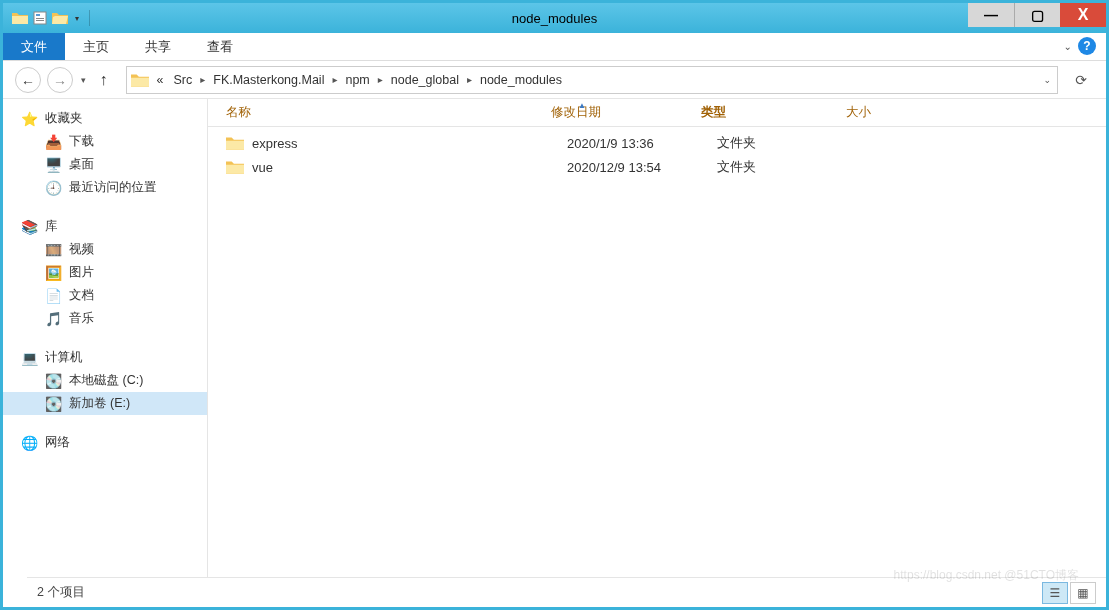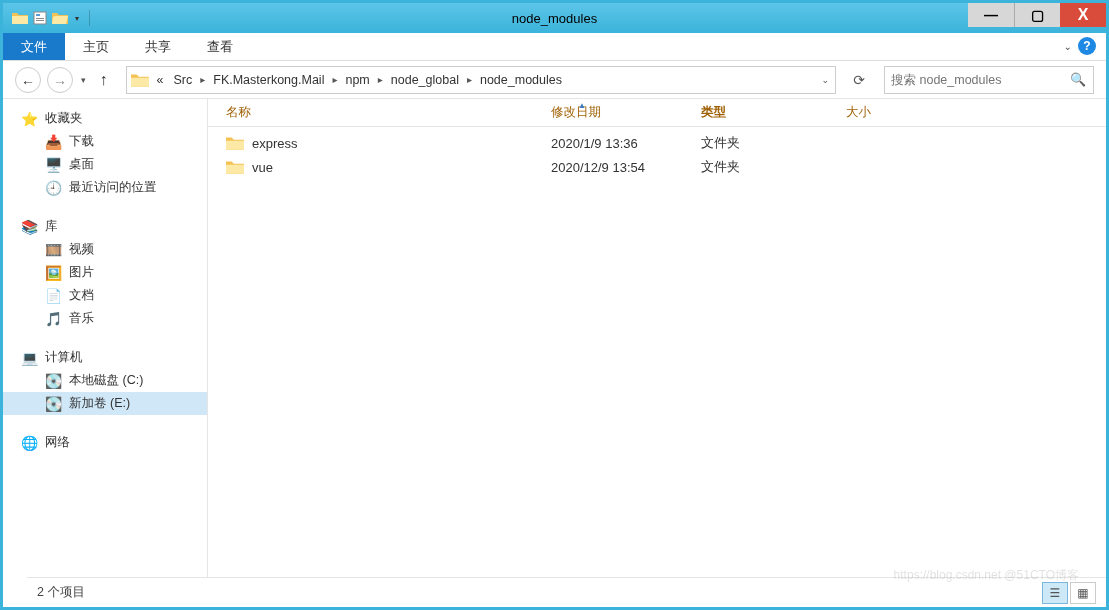--- a/index.html
+++ b/index.html
@@ -58,21 +58,21 @@
     .columns { display: flex; border-bottom: 1px solid #e5e5e5; height: 28px; align-items: center; padding-left: 18px; }
     .col { font-size: 12.5px; color: #a16207; cursor: pointer; display: flex; align-items: center; gap: 6px; }
     .col.name { width: 325px; }
     .col.date { width: 150px; }
     .col.type { width: 145px; font-weight: bold; }
     .col.size { width: 100px; }
     .sort-arrow { font-size: 8px; color: #3a79c4; position: absolute; left: 370px; top: 2px; }
     .rows { flex: 1; padding-top: 4px; }
     .row { display: flex; align-items: center; padding: 3px 0 3px 18px; font-size: 13px; color: #333; cursor: pointer; }
     .row .cell.name { width: 325px; display: flex; align-items: center; gap: 8px; }
-    .row .cell.date { width: 150px; }
+    .row .cell.date { width: 150px; margin-left: 16px; }
     .row .cell.type { width: 145px; }
     .row .cell.size { width: 100px; }
     .folder-small { width: 18px; height: 16px; }
     
     
     .statusbar { height: 30px; border-top: 1px solid #e5e5e5; display: flex; align-items: center; padding: 0 10px; font-size: 12.5px; color: #444; justify-content: space-between; margin-left: 24px; }
     .view-switch { display: flex; gap: 2px; }
     .view-btn { width: 26px; height: 22px; border: 1px solid #ccc; display: flex; align-items: center; justify-content: center; cursor: pointer; font-size: 12px; color: #555; }
     .view-btn.active { background: #cde8f6; border-color: #7ab8e0; }
     
@@ -142,24 +142,20 @@
     <span class="bc-sep">▸</span>
     <span class="bc-item">npm</span>
     <span class="bc-sep">▸</span>
     <span class="bc-item">node_global</span>
     <span class="bc-sep">▸</span>
     <span class="bc-item">node_modules</span>
     <span style="flex:1"></span>
     <span class="nav-drop">⌄</span>
   </div>
   <div class="bc-refresh">⟳</div>
-  <div class="searchbox">
-    <input placeholder="搜索 node_modules" style="">
-    <span class="search-ico">🔍</span>
-  </div>
 </div>
 
 <div class="body">
 
   <div class="sidebar">
     <div class="tree-group">
       <div class="tree-item">
           <span class="tree-ico">⭐</span>
           <span>收藏夹</span>
         </div>

